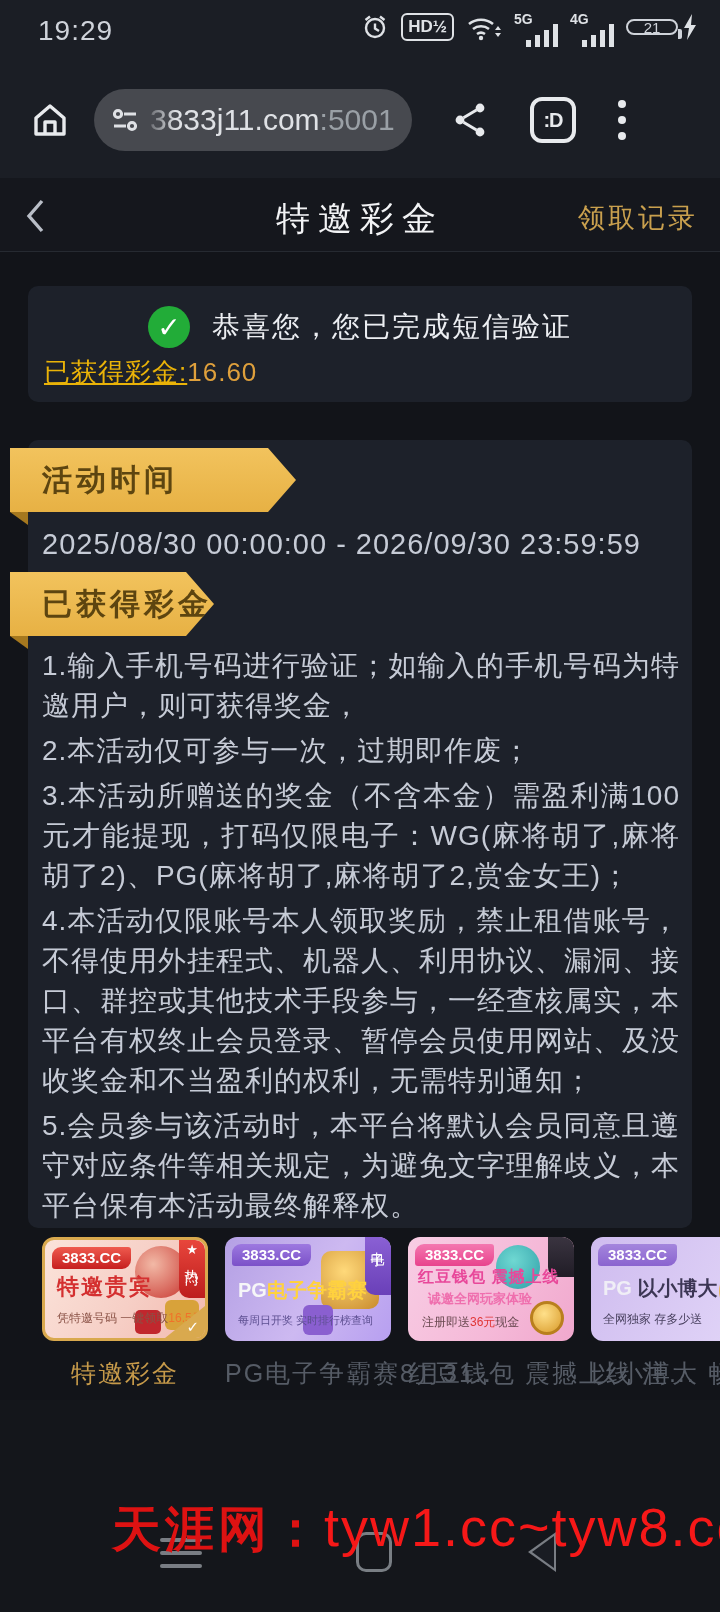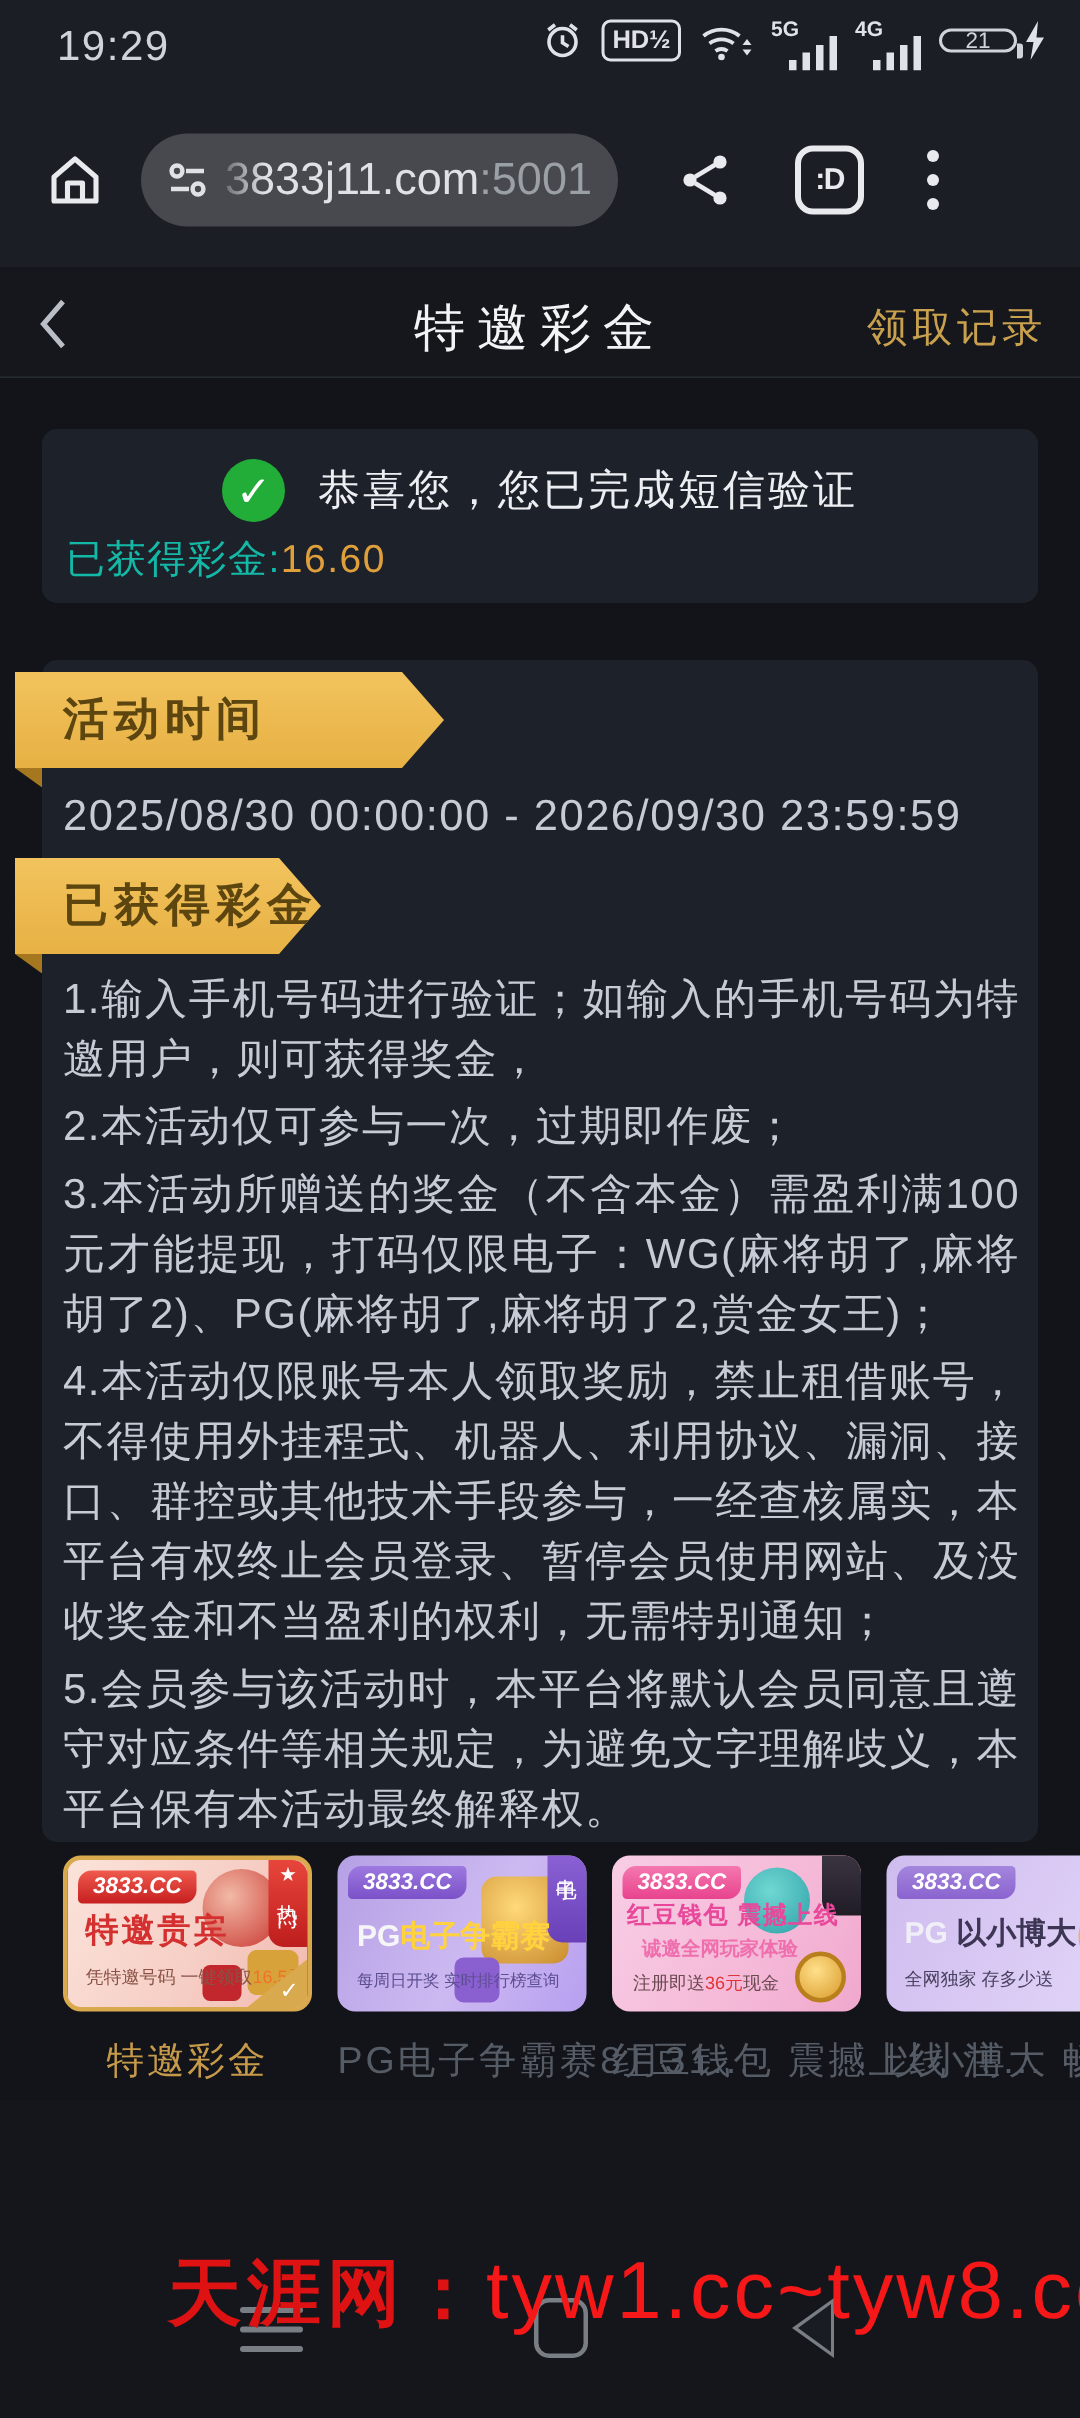--- a/index.html
+++ b/index.html
@@ -47,21 +47,21 @@
               font-size:34px; letter-spacing:8px; }
   .ph-records { position:absolute; right:22px; top:22px; color:#c9a04e; font-size:27px; letter-spacing:3px; }
 
   
   .success { position:absolute; top:286px; left:28px; width:664px; height:116px; background:#1d212a; border-radius:10px; }
   .suc-row { display:flex; align-items:center; justify-content:center; gap:22px; margin-top:20px; }
   .suc-check { width:42px; height:42px; border-radius:50%; background:#22ac38; color:#fff; font-size:28px;
                display:flex; align-items:center; justify-content:center; font-weight:bold; }
   .suc-msg { color:#eceef2; font-size:28px; letter-spacing:2px; }
   .suc-award { position:absolute; left:16px; bottom:12px; font-size:26px; letter-spacing:1px; }
-  .award-label { color:#14b8a6; }
+  .award-label { color:#eab308;text-decoration:underline; }
   .award-amount { color:#dfa03c; }
 
   
   .maincard { position:absolute; top:440px; left:28px; width:664px; height:788px; background:#1d212a; border-radius:10px; }
   .ribbon-wrap { position:absolute; left:-18px; }
   .ribbon { position:relative; height:64px; background:linear-gradient(#f2c35d,#e7b144); color:#5d4510;
             font-size:30px; font-weight:bold; letter-spacing:4px; line-height:64px; padding-left:32px;
             clip-path:polygon(0 0, calc(100% - 28px) 0, 100% 50%, calc(100% - 28px) 100%, 0 100%); }
   .ribbon-fold { width:18px; height:13px; background:#a5781f; clip-path:polygon(0 0,100% 0,100% 100%); }
   .rw1 { top:8px; } .rw1 .ribbon { width:286px; }
@@ -72,21 +72,21 @@
 
   
   .carousel { position:absolute; top:1237px; left:42px; display:flex; gap:17px; }
   .cell { width:166px; flex:0 0 166px; }
   .promo { position:relative; width:166px; height:104px; border-radius:12px; overflow:hidden; }
   .promo.sel { border:3px solid #d9a94e; }
   .p1 { background:linear-gradient(120deg,#fbe3da,#f6cfc6 55%,#f3b9ae); }
   .p2 { background:linear-gradient(120deg,#b4a0e4,#cdb9f1 55%,#b79ff0); }
   .p3 { background:linear-gradient(120deg,#f8cde4,#f5b9d8 60%,#f0a8cd); }
   .p4 { background:linear-gradient(120deg,#cfbcef,#e2d6f8); }
-  .pbadge { position:absolute; top:7px; left:7px; color:#fff; font-size:15px; font-weight:bold; font-style:italic;
+  .pbadge { position:absolute; top:7px; left:7px; color:#fff; font-size:15px; font-weight:bold; 
             padding:2px 10px 3px; border-radius:9px 3px 9px 3px; }
   .pb1 { background:linear-gradient(#ef5a4e,#c61f1f); }
   .pb2 { background:linear-gradient(#9d79e0,#7b51c8); }
   .pb3 { background:linear-gradient(#f478b0,#e8438d); }
   .pb4 { background:linear-gradient(#a486dd,#8a63cf); }
   .corner { position:absolute; top:0; right:0; width:26px; height:58px; border-radius:0 10px 0 10px;
             display:flex; flex-direction:column; align-items:center; padding-top:3px; color:#fff; }
   .ct1 { background:linear-gradient(#e8463c,#bd1d1d); }
   .ct2 { background:linear-gradient(#8a60d4,#6a40b8); }
   .ct3 { background:linear-gradient(#3a3440,#201c26); height:40px; }

